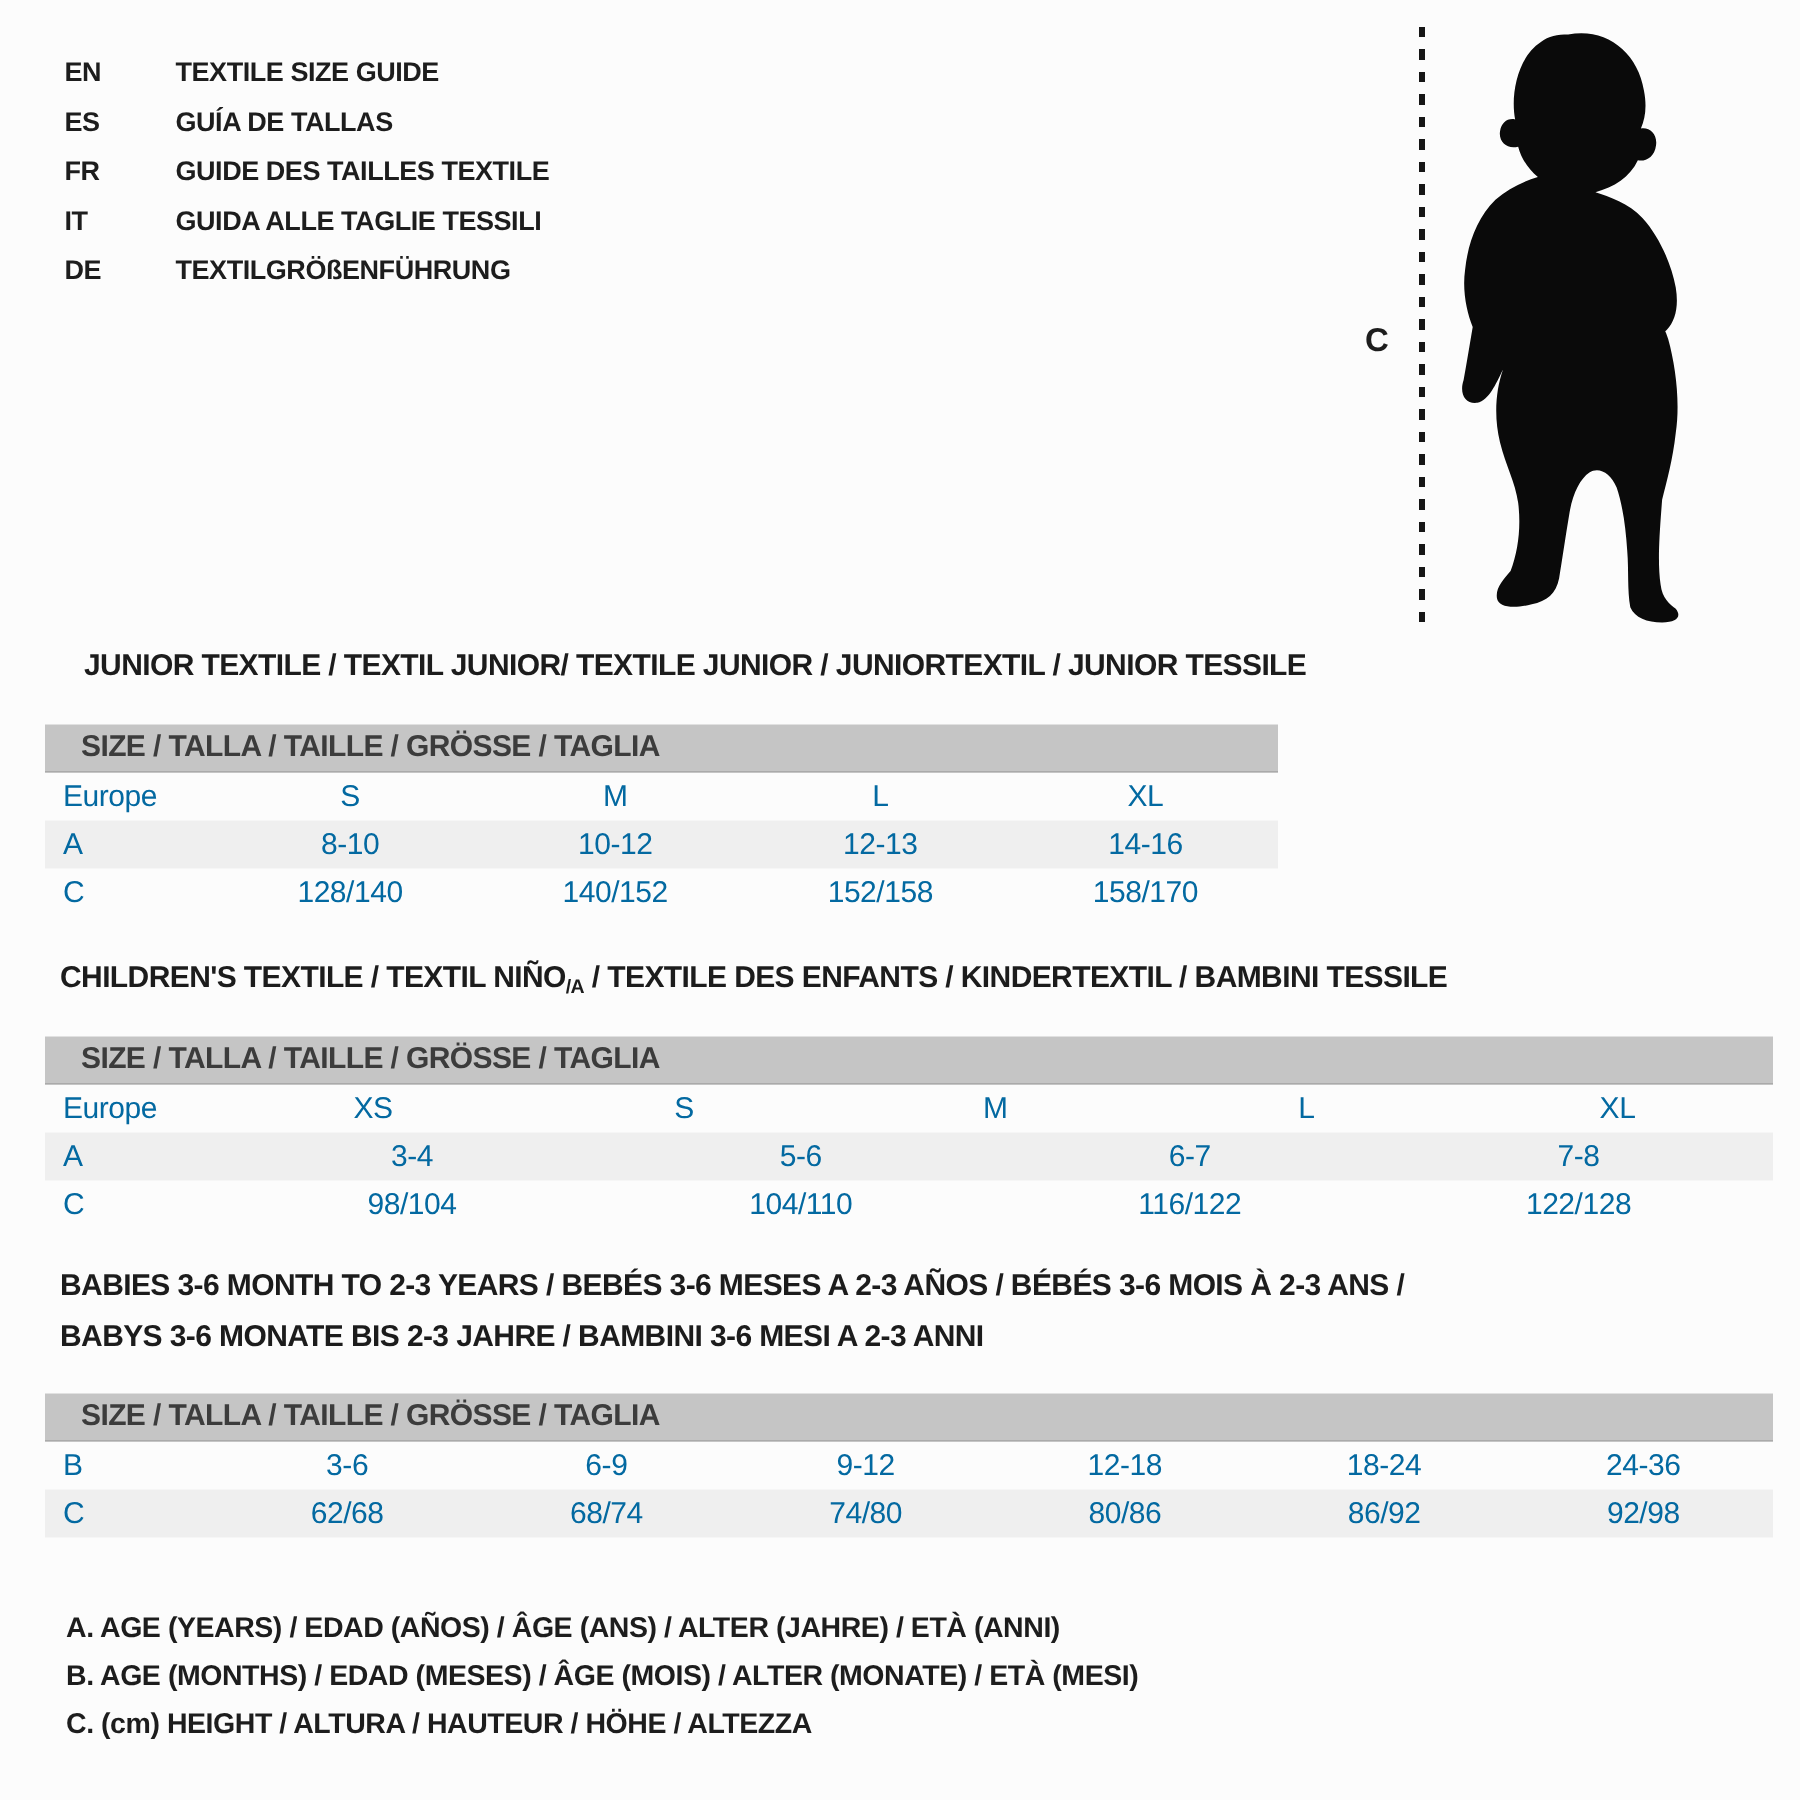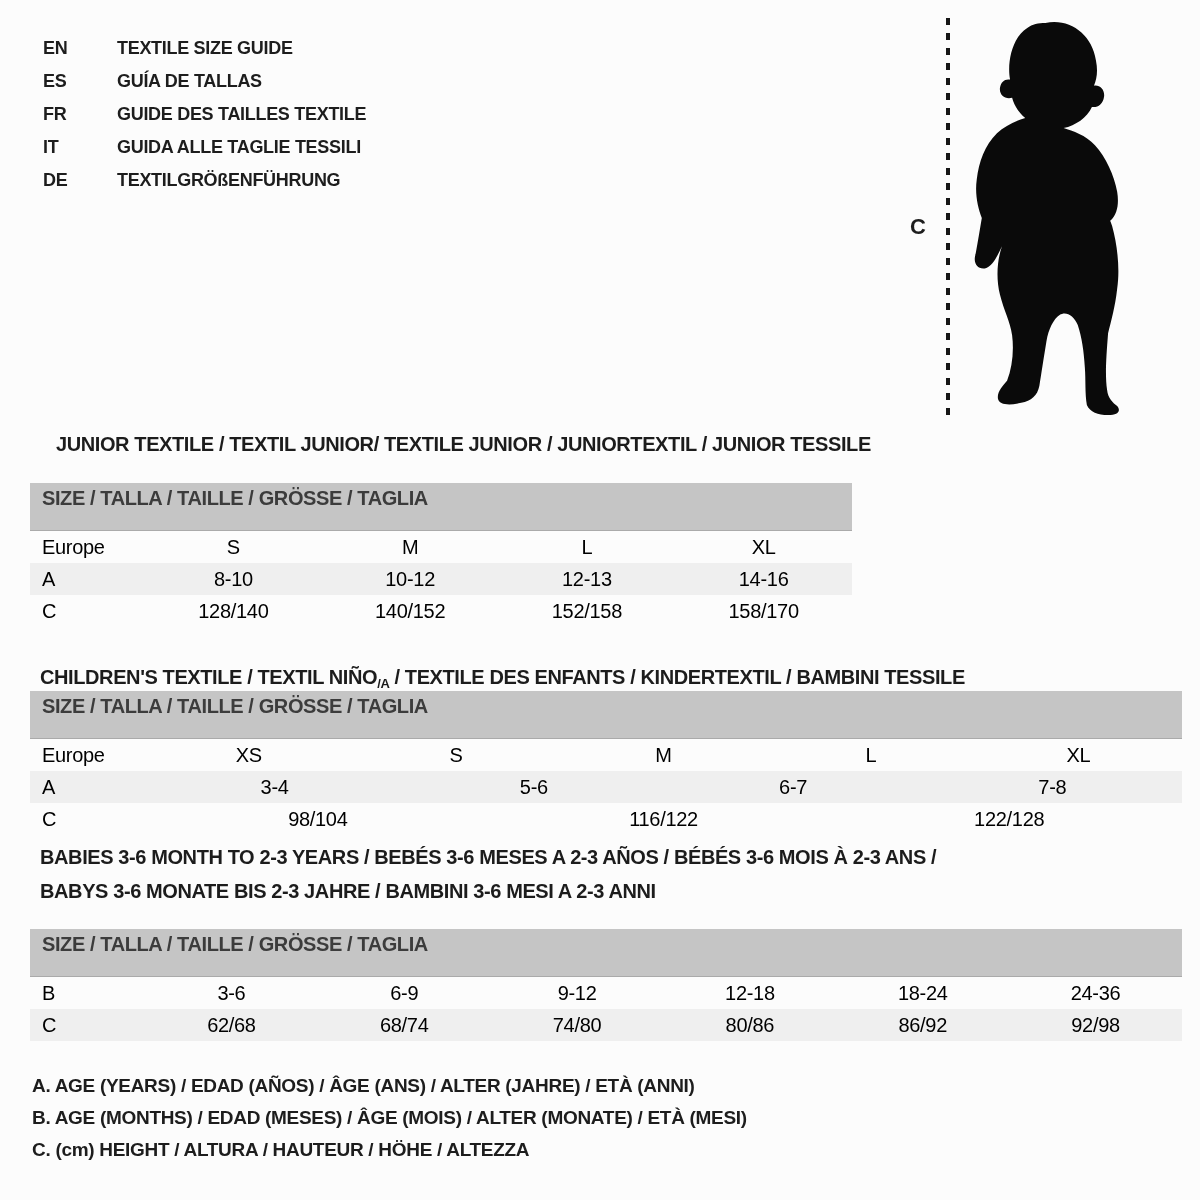--- a/index.html
+++ b/index.html
@@ -30,46 +30,46 @@
   }
   .baby-svg { position: absolute; left: 968px; top: 20px; }
 
   
   .section-heading {
     position: absolute; left: 40px;
     font-size: 20px; font-weight: 700; letter-spacing: -0.4px;
     white-space: nowrap; color: #1c1c1c;
   }
   .heading-junior   { top: 433px; margin-left: 16px; }
-  .heading-children { top: 666px; }
+  .heading-children { top: 641px; }
   .heading-babies-1 { top: 846px; }
   .heading-babies-2 { top: 880px; }
   .sub-a { font-size: 13px; vertical-align: -4px; font-weight: 700; }
 
   
   .size-table { position: absolute; left: 30px; }
   .table-junior   { top: 483px; width: 822px; }
   .table-children { top: 691px; width: 1152px; }
   .table-babies   { top: 929px; width: 1152px; }
   .thead {
-    height: 48px; line-height: 31px;
+    height: 32px; line-height: 31px;
     background: #c5c5c5;
     border-bottom: 1px solid #aaaaaa;
-    padding-left: 12px;
+    padding-left: 24px;
     font-size: 20px; font-weight: 700; letter-spacing: -0.4px;
     color: #3c3c3c;
     white-space: nowrap;
   }
-  .trow { display: flex; height: 32px; line-height: 32px; font-size: 20px; color: #000000; }
+  .trow { display: flex; height: 32px; line-height: 32px; font-size: 20px; color: #0369a1; }
   .trow.shade { background: #efefef; }
   .tlabel { width: 115px; padding-left: 12px; letter-spacing: -0.3px; }
   .tcell { flex: 1 1 0; text-align: center; letter-spacing: -0.3px; }
 
   
-  .legend { position: absolute; left: 32px; top: 1070px; }
+  .legend { position: absolute; left: 44px; top: 1070px; }
   .legend-line { height: 32px; line-height: 32px; font-size: 19px; font-weight: 700; letter-spacing: -0.3px; white-space: nowrap; }
 </style>
 </head>
 <body>
 
 <div class="page">
 
   <div class="lang-block">
     <div class="lang-row">
       <span class="lang-code">EN</span><span class="lang-title">TEXTILE SIZE GUIDE</span>
@@ -173,20 +173,21 @@
     <div class="trow shade">
       <span class="tlabel">A</span>
       <span class="tcell">3-4</span>
       <span class="tcell">5-6</span>
       <span class="tcell">6-7</span>
       <span class="tcell">7-8</span>
     </div>
     <div class="trow">
       <span class="tlabel">C</span>
       <span class="tcell">98/104</span>
+      <span class="tcell">104/110</span>
       <span class="tcell">116/122</span>
       <span class="tcell">122/128</span>
     </div>
   </div>
 
   <div class="section-heading heading-babies-1">BABIES 3-6 MONTH TO 2-3 YEARS / BEBÉS 3-6 MESES A 2-3 AÑOS / BÉBÉS 3-6 MOIS À 2-3 ANS /</div>
   <div class="section-heading heading-babies-2">BABYS 3-6 MONATE BIS 2-3 JAHRE / BAMBINI 3-6 MESI A 2-3 ANNI</div>
   <div class="size-table table-babies">
     <div class="thead">SIZE / TALLA / TAILLE / GRÖSSE / TAGLIA</div>
     <div class="trow">

